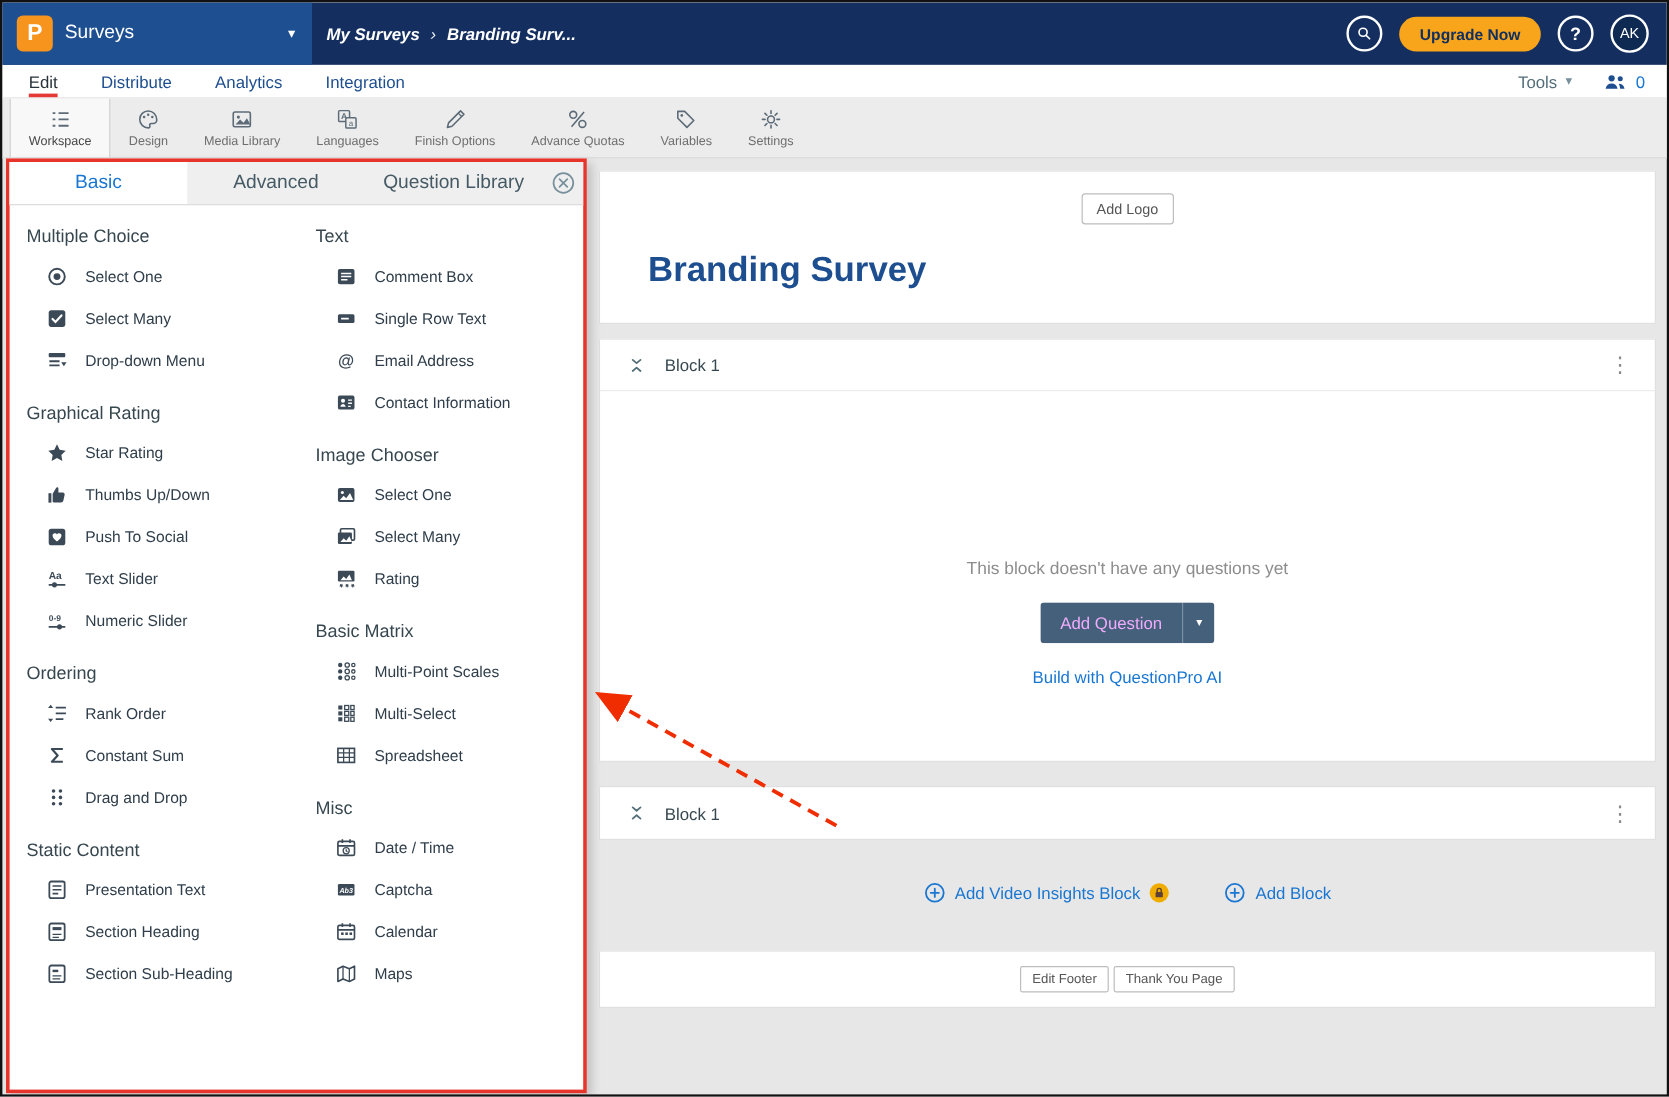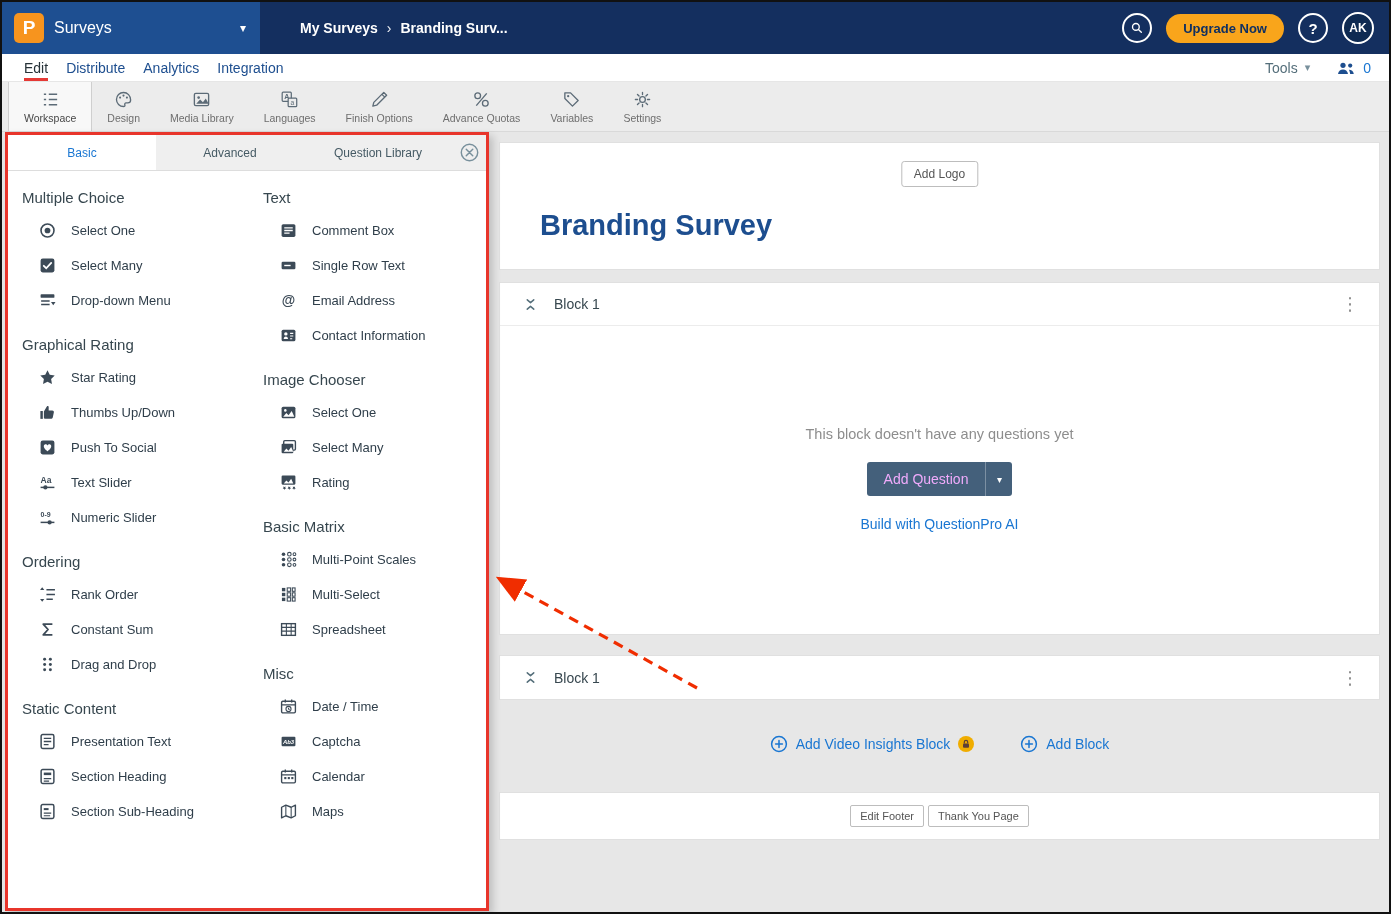--- a/index.html
+++ b/index.html
@@ -5,30 +5,30 @@
   * { margin:0; padding:0; box-sizing:border-box; }
   body { font-family:"Liberation Sans", sans-serif; background:#fff; }
   .screen { position:relative; width:1391px; height:914px; background:#e7e7e7; border:2px solid #111; overflow:hidden; }
 
   
   .top-header { position:absolute; top:0; left:0; right:0; height:52px; background:#142f5f; display:flex; align-items:center; z-index:10; }
   .logo-area { width:258px; height:100%; background:#1e4f91; display:flex; align-items:center; padding:0 14px 0 12px; cursor:pointer; }
   .logo-box { width:30px; height:30px; background:#f7941e; border-radius:5px; color:#fff; font-weight:bold; font-size:19px; display:flex; align-items:center; justify-content:center; flex:none; }
   .app-name { color:#fff; font-size:16px; font-weight:400; margin-left:10px; }
   .logo-caret { margin-left:auto; color:#fff; font-size:12px; }
-  .breadcrumb { display:flex; align-items:flex-end; gap:9px; color:#fff; font-size:14px; font-weight:600; margin-left:40px; white-space:nowrap; }
+  .breadcrumb { display:flex; align-items:flex-end; gap:9px; color:#fff; font-size:14px; font-weight:600; margin-left:12px; white-space:nowrap;font-style:italic; }
   .breadcrumb .sep { font-weight:400; opacity:.95; }
   .header-right { margin-left:auto; display:flex; align-items:center; gap:14px; padding-right:15px; }
   .circle-btn { width:30px; height:30px; border:2px solid #fff; border-radius:50%; display:flex; align-items:center; justify-content:center; color:#fff; font-weight:bold; font-size:15px; cursor:pointer; flex:none; }
   .upgrade-btn { background:#f9a51b; color:#103061; font-size:13px; font-weight:700; padding:7px 17px; border-radius:15px; cursor:pointer; white-space:nowrap; }
-  .avatar { width:32px; height:32px; border:2px solid #fff; border-radius:50%; background:#0e2a52; color:#fff; font-size:12px; font-weight:700; display:flex; align-items:center; justify-content:center; cursor:pointer; }
+  .avatar { width:32px; height:32px; border:2px solid #fff; border-radius:50%; background:#0e2a52; color:#fff; font-size:12px; font-weight:400; display:flex; align-items:center; justify-content:center; cursor:pointer; }
 
   
   .nav-bar { position:absolute; top:52px; left:0; right:0; height:28px; background:#fff; display:flex; align-items:stretch; padding:0 18px 0 22px; border-bottom:1px solid #e6e6e6; z-index:9; }
-  .nav-tabs { display:flex; gap:18px; }
+  .nav-tabs { display:flex; gap:36px; }
   .nav-tab { font-size:14px; color:#1d4e8f; display:flex; align-items:center; position:relative; cursor:pointer; }
   .nav-tab.active { color:#263238; }
   .nav-tab.active::after { content:""; position:absolute; left:0; right:0; bottom:0; height:3px; background:#e53935; }
   .nav-right { margin-left:auto; display:flex; align-items:center; gap:26px; }
   .tools { font-size:14px; color:#546e7a; display:flex; align-items:center; gap:7px; cursor:pointer; }
   .tools .caret { font-size:11px; color:#78909c; }
   .share { display:flex; align-items:center; gap:7px; cursor:pointer; }
   .share .icon { color:#1d4e8f; display:flex; }
   .share-count { color:#1976d2; font-size:14px; }
 
@@ -38,21 +38,21 @@
   .tb-item .icon { display:flex; }
   .tb-item .icon svg { width:19px; height:19px; }
   .tb-label { font-size:10.5px; color:#6e6e6e; white-space:nowrap; }
   .tb-item.active { background:#f8f8f8; border-left:1px solid #cfcfcf; border-right:1px solid #cfcfcf; }
   .tb-item.active .tb-label { color:#474747; }
 
   
   .question-panel { position:absolute; left:3px; top:130px; width:484px; height:779px; background:#fff; border:3px solid #e8352b; z-index:20; display:flex; flex-direction:column; box-shadow:4px 4px 8px rgba(0,0,0,.18); }
   .panel-tabs { display:flex; height:36px; background:#efefef; border-bottom:1px solid #ddd; flex:none; align-items:stretch; }
   .panel-tab-list { display:flex; align-items:stretch; }
-  .panel-tab { width:148px; display:flex; align-items:center; justify-content:center; font-size:12px; color:#455a64; cursor:pointer; }
+  .panel-tab { width:148px; display:flex; align-items:center; justify-content:center; font-size:16px; color:#455a64; cursor:pointer; }
   .panel-tab.active { background:#fff; color:#1976d2; }
   .panel-close { margin-left:auto; width:36px; display:flex; align-items:center; justify-content:center; cursor:pointer; }
   .panel-body { flex:1; display:flex; padding-left:14px; overflow:hidden;justify-content:center; }
   .panel-col.col1 { width:241px; flex:none; }
   .panel-col.col2 { flex:1; }
   .section-title { font-size:15px; color:#37474f; padding:18px 0 4px; height:42px; }
   .q-item { height:35px; display:flex; align-items:center; gap:15px; padding-left:17px; cursor:pointer; }
   .q-item .icon { color:#3c4a57; display:flex; }
   .q-item .icon svg { width:17px; height:17px; }
   .q-label { font-size:13px; color:#2f3e4a; white-space:nowrap; }
@@ -63,21 +63,21 @@
   .add-logo-btn { position:absolute; top:18px; left:50%; transform:translateX(-50%); font-size:12px; color:#555; background:#fff; border:1px solid #bdbdbd; border-radius:3px; padding:5px 12px; cursor:pointer; font-family:inherit; }
   .survey-title { position:absolute; left:40px; top:66px; font-size:29px; font-weight:600; color:#1d4e8f; }
   .block { background:#fff; border:1px solid #e0e0e0; }
   .block1 { margin-top:12px; }
   .block-header { height:43px; display:flex; align-items:center; padding:0 20px 0 24px; }
   .block1 .block-header { border-bottom:1px solid #ececec; }
   .collapse { display:flex; cursor:pointer; }
   .block-name { font-size:14px; color:#37474f; font-weight:500; margin-left:17px; }
   .kebab { margin-left:auto; color:#8a8a8a; font-size:18px; cursor:pointer; line-height:1; }
   .block-body { height:308px; display:flex; flex-direction:column; align-items:center; padding-top:100px; }
-  .empty-text { color:#8d8d8d; font-size:14.5px; }
+  .empty-text { color:#8d8d8d; font-size:14.5px;margin-top:40px; }
   .add-question { margin-top:20px; display:flex; border-radius:3px; overflow:hidden; cursor:pointer; }
   .aq-main { background:#44607b; color:#f0abfc; font-size:14px; padding:9px 17px; }
   .aq-caret { background:#44607b; border-left:1px solid rgba(255,255,255,.3); color:#fff; width:27px; display:flex; align-items:center; justify-content:center; font-size:10px; }
   .build-ai { margin-top:20px; color:#1976d2; font-size:14px; font-weight:500; cursor:pointer; text-decoration:none; }
   .block2 { margin-top:20px; }
   .links-row { margin-top:34px; display:flex; justify-content:center; align-items:center; gap:46px; height:20px; }
   .link-item { display:flex; align-items:center; gap:8px; color:#1976d2; font-size:14px; cursor:pointer; }
   .link-item .icon { color:#1976d2; display:flex; }
   .link-item .icon svg { width:18px; height:18px; }
   .gold-badge { width:16px; height:16px; background:#f0ad00; border-radius:50%; display:flex; align-items:center; justify-content:center; }

